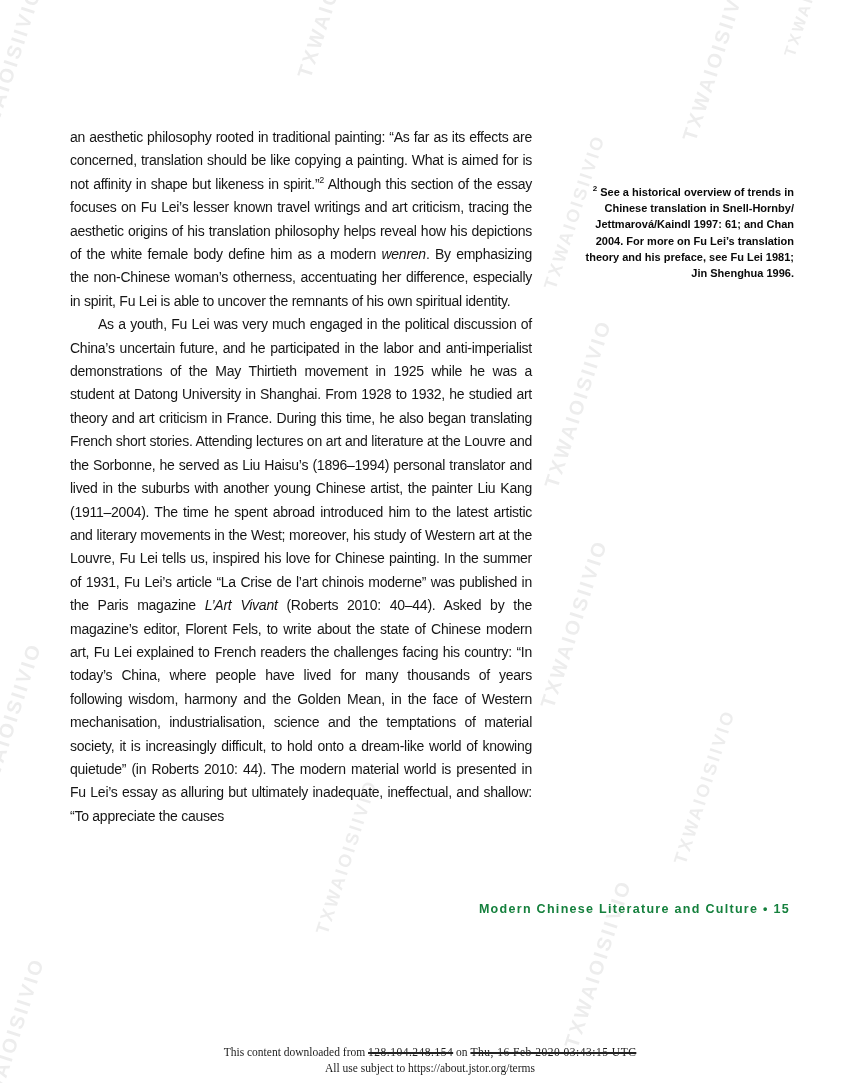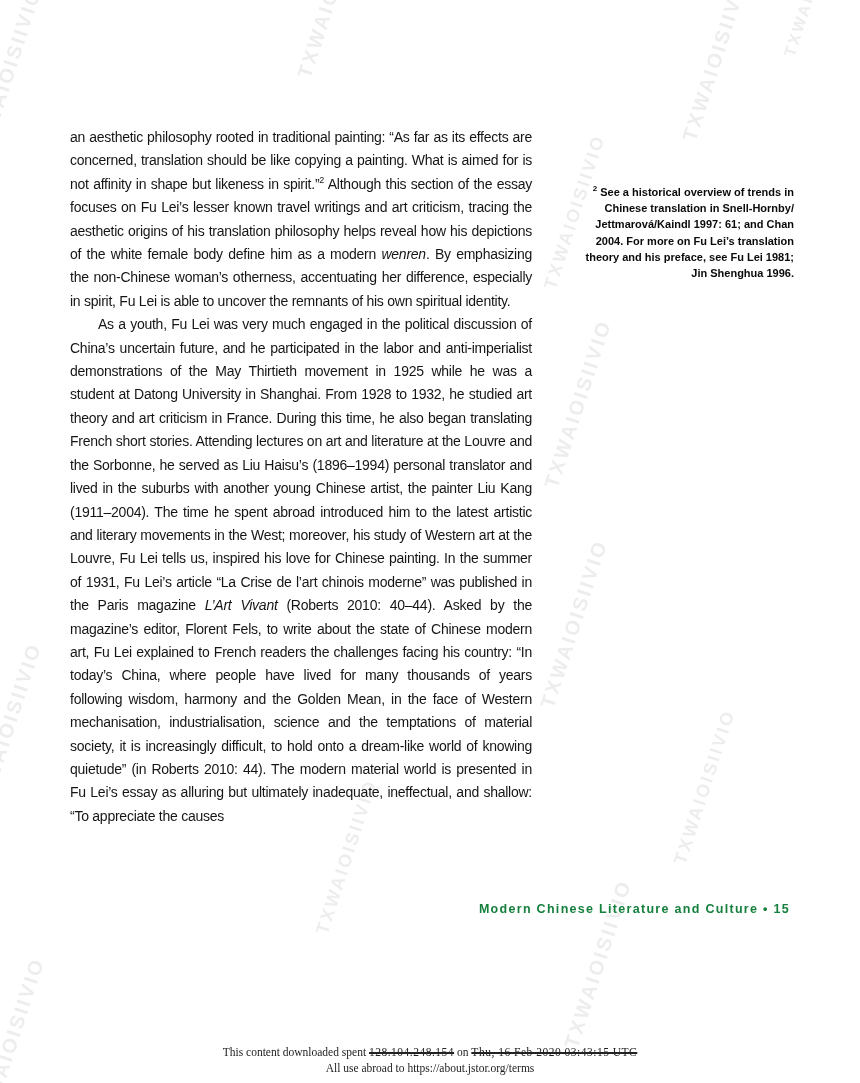--- a/index.html
+++ b/index.html
@@ -117,17 +117,17 @@
   <main class="article-body">
     <p class="para"><span>an aesthetic philosophy rooted in traditional painting: “As far as its effects are concerned, translation should be like copying a painting. What is aimed for is not affinity in shape but likeness in spirit.”</span><sup>2</sup><span> Although this section of the essay focuses on Fu Lei’s lesser known travel writings and art criticism, tracing the aesthetic origins of his translation philosophy helps reveal how his depictions of the white female body define him as a modern </span><i>wenren</i><span>. By emphasizing the non-Chinese woman’s otherness, accentuating her difference, especially in spirit, Fu Lei is able to uncover the remnants of his own spiritual identity.</span></p>
     <p class="para indent"><span>As a youth, Fu Lei was very much engaged in the political discussion of China’s uncertain future, and he participated in the labor and anti-imperialist demonstrations of the May Thirtieth movement in 1925 while he was a student at Datong University in Shanghai. From 1928 to 1932, he studied art theory and art criticism in France. During this time, he also began translating French short stories. Attending lectures on art and literature at the Louvre and the Sorbonne, he served as Liu Haisu’s (1896–1994) personal translator and lived in the suburbs with another young Chinese artist, the painter Liu Kang (1911–2004). The time he spent abroad introduced him to the latest artistic and literary movements in the West; moreover, his study of Western art at the Louvre, Fu Lei tells us, inspired his love for Chinese painting. In the summer of 1931, Fu Lei’s article “La Crise de l’art chinois moderne” was published in the Paris magazine </span><i>L’Art Vivant</i><span> (Roberts 2010: 40–44). Asked by the magazine’s editor, Florent Fels, to write about the state of Chinese modern art, Fu Lei explained to French readers the challenges facing his country: “In today’s China, where people have lived for many thousands of years following wisdom, harmony and the Golden Mean, in the face of Western mechanisation, industrialisation, science and the temptations of material society, it is increasingly difficult, to hold onto a dream-like world of knowing quietude” (in Roberts 2010: 44). The modern material world is presented in Fu Lei’s essay as alluring but ultimately inadequate, ineffectual, and shallow: “To appreciate the causes</span></p>
   </main>
 
   <aside class="sidenote"><sup>2</sup><span> See a historical overview of trends in Chinese translation in Snell-Hornby/ Jettmarová/Kaindl 1997: 61; and Chan 2004. For more on Fu Lei’s translation theory and his preface, see Fu Lei 1981; Jin Shenghua 1996.</span></aside>
 
   <div class="running-footer">Modern Chinese Literature and Culture • 15</div>
 
   <footer class="jstor">
-    <div><span>This content downloaded spent </span><span class="redact">128.104.248.154</span><span> on </span><span class="redact">Thu, 16 Feb 2020 03:43:15 UTC</span></div>
-    <div>All use abroad to https://about.jstor.org/terms</div>
+    <div><span>This content downloaded from </span><span class="redact">128.104.248.154</span><span> on </span><span class="redact">Thu, 16 Feb 2020 03:43:15 UTC</span></div>
+    <div>All use subject to https://about.jstor.org/terms</div>
   </footer>
 
 </div>
 
 </body></html>

